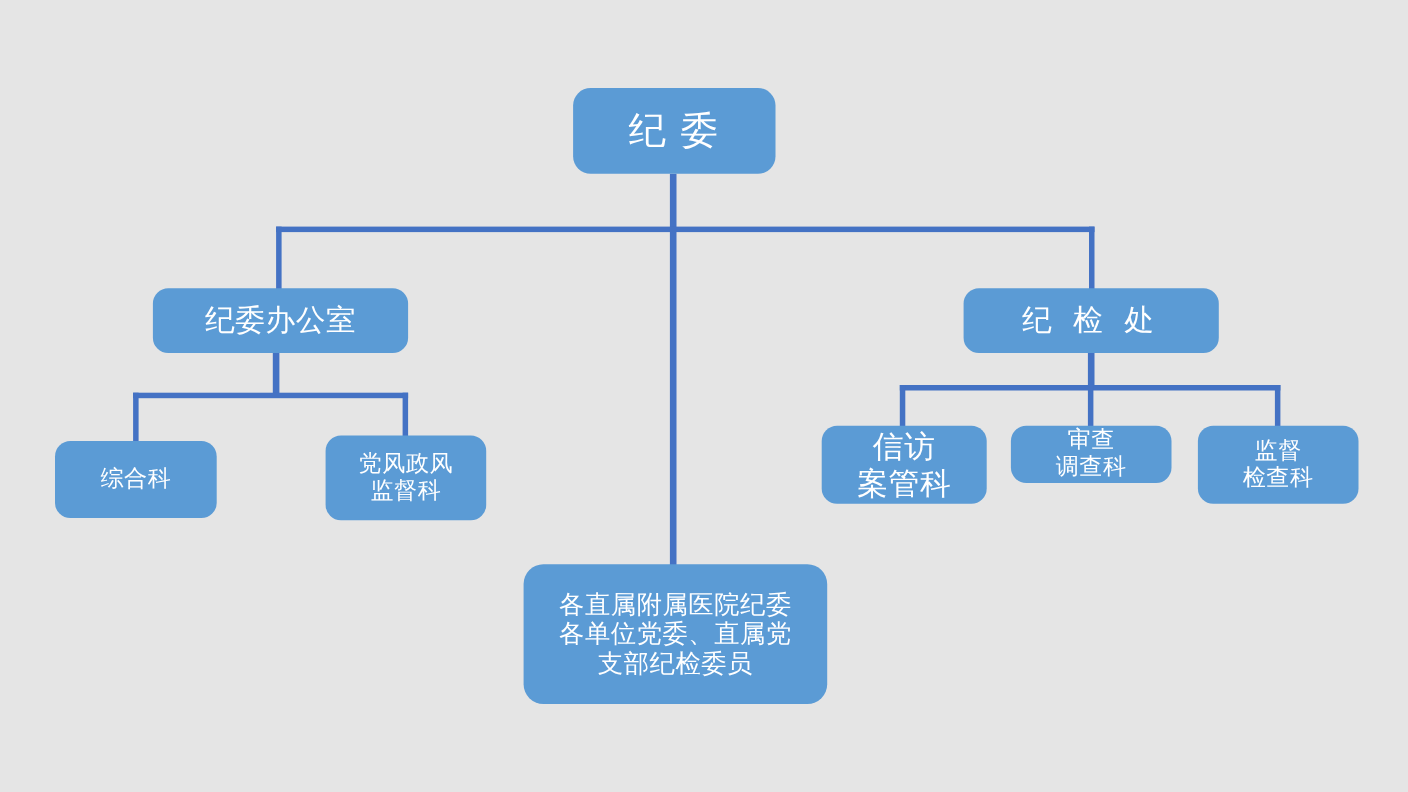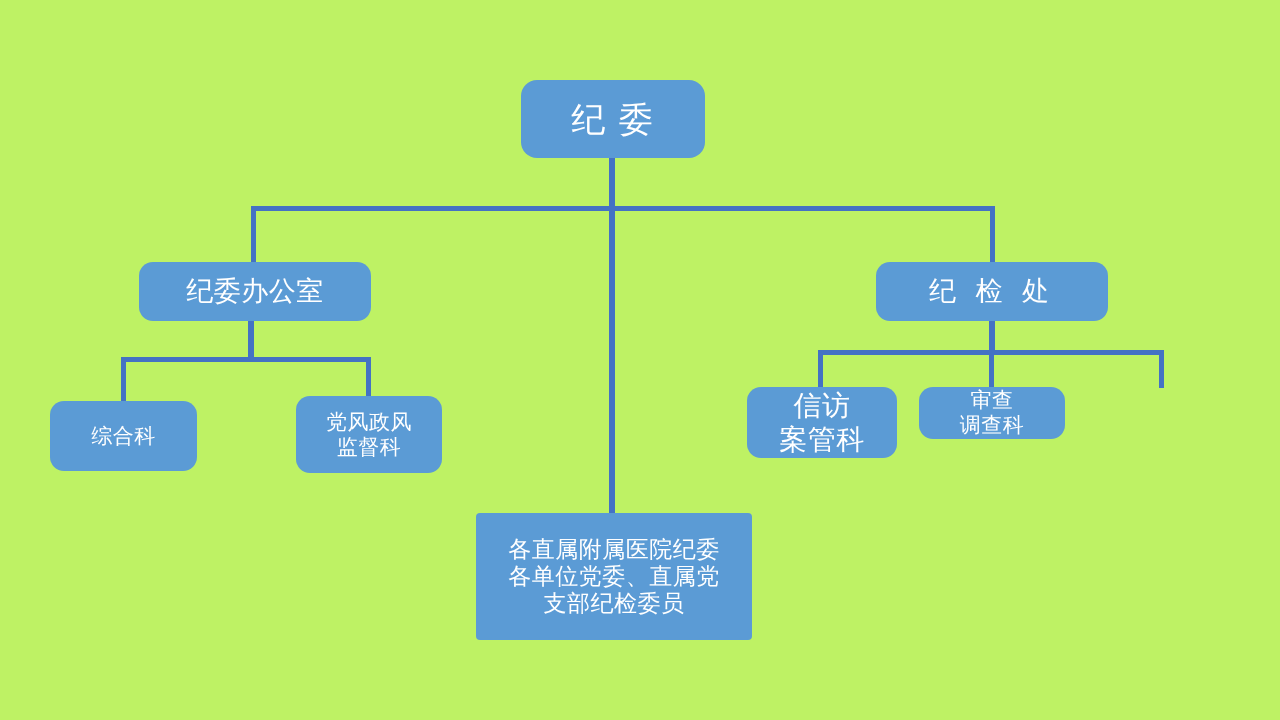--- a/index.html
+++ b/index.html
@@ -8,21 +8,21 @@
     padding: 0;
     background: #ffffff;
   }
   body {
     font-family: "Liberation Sans", "DejaVu Sans", sans-serif;
   }
   #canvas {
     position: relative;
     width: 1280px;
     height: 720px;
-    background: #bef264;
+    background: #e5e5e5;
     overflow: hidden;
   }
   .node {
     position: absolute;
     box-sizing: border-box;
     background: #5B9BD5;
     color: #ffffff;
     border-radius: 14px;
     display: flex;
     align-items: center;
@@ -31,21 +31,21 @@
     line-height: 1.18;
     white-space: pre-line;
     letter-spacing: 0.5px;
     z-index: 2;
   }
   .node.root {
     border-radius: 16px;
     letter-spacing: 2px;
   }
   .node.big {
-    border-radius: 4px;
+    border-radius: 18px;
   }
   .conn {
     position: absolute;
     background: #4472C4;
     z-index: 1;
   }
 </style>
 </head>
 <body>
 
@@ -84,18 +84,20 @@
 监督科</div>
 
   <div class="node" style="left:50px; top:401px; width:147px; height:70px; font-size:21px;">综合科</div>
 
   <div class="node" style="left:747px; top:387px; width:150px; height:71px; font-size:28px;text-align:center;">信访
 案管科</div>
 
   <div class="node" style="left:919px; top:387px; width:146px; height:52px; font-size:21px;">审查
 调查科</div>
 
+  <div class="node" style="left:1089px; top:387px; width:146px; height:71px; font-size:21px;">监督
+检查科</div>
 
   <div class="node big" style="left:476px; top:513px; width:276px; height:127px; font-size:23px;">各直属附属医院纪委
 各单位党委、直属党
 支部纪检委员</div>
 
 </div>
 
 </body></html>

